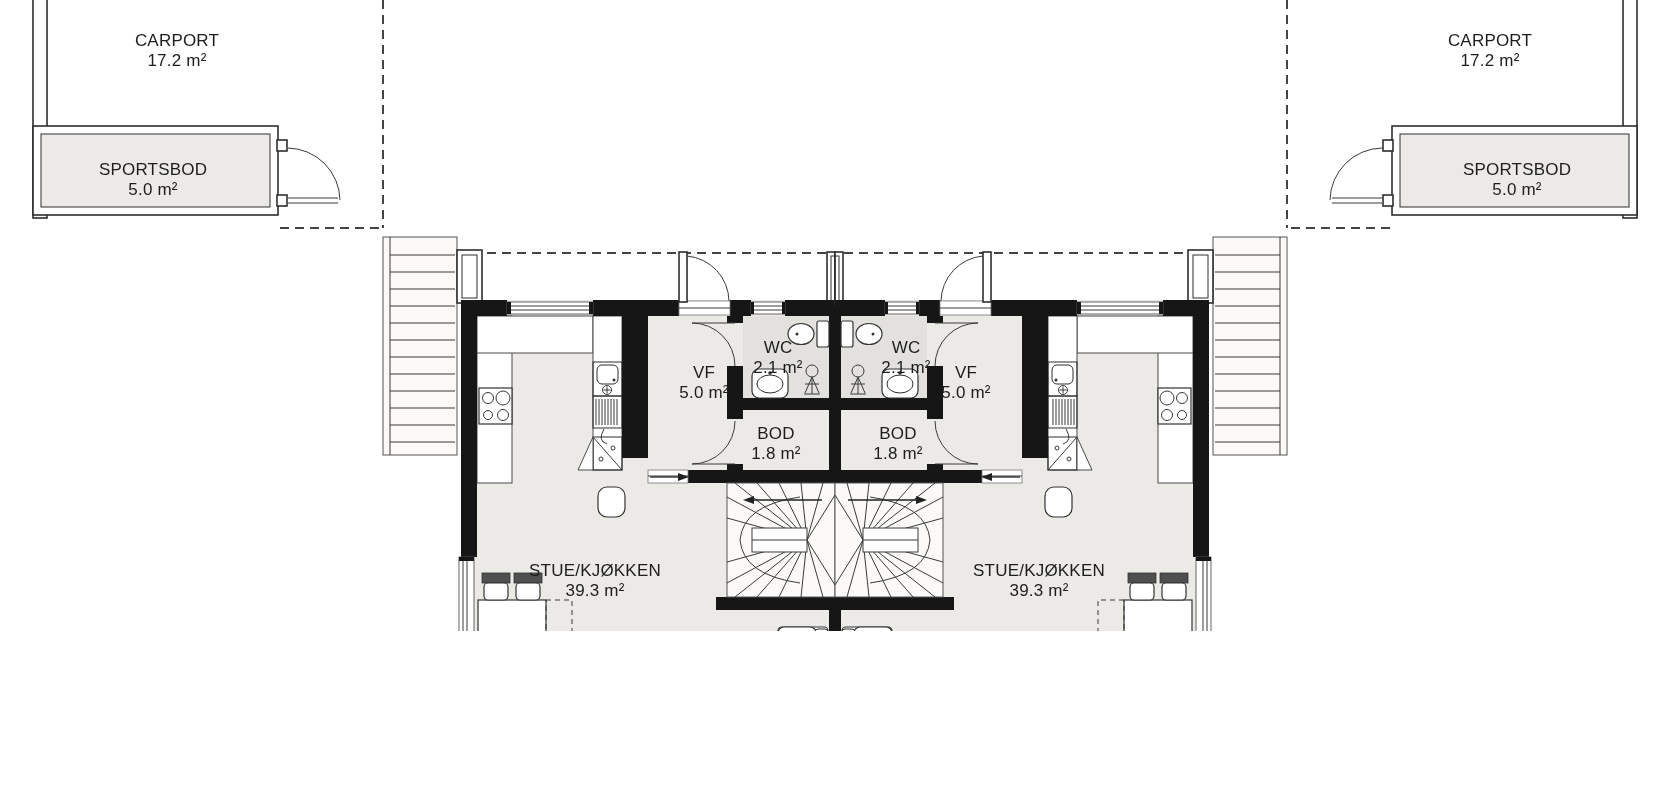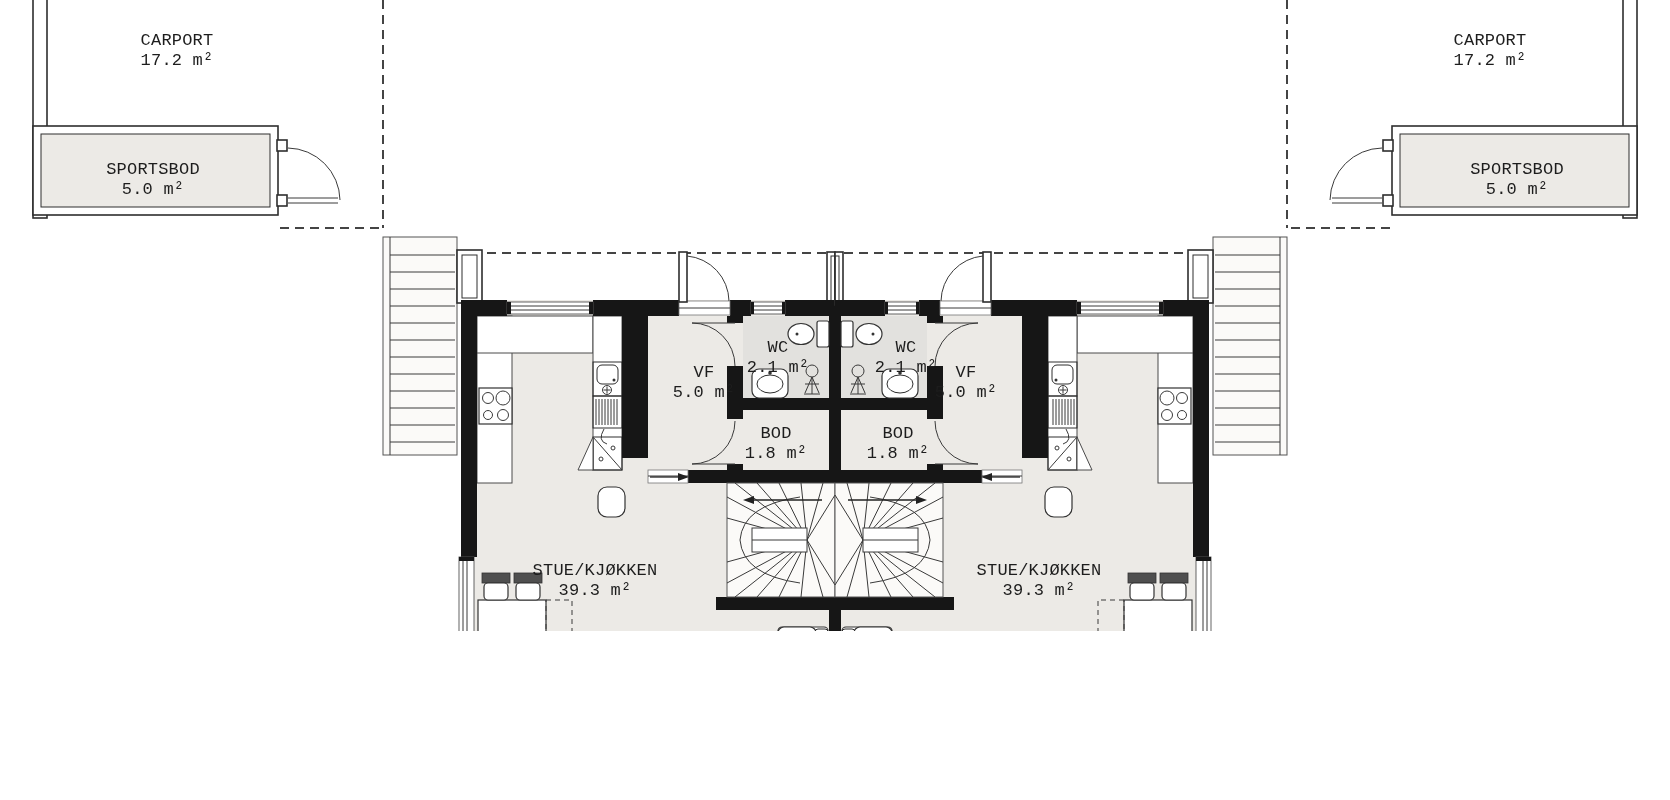--- a/index.html
+++ b/index.html
@@ -3,21 +3,21 @@
 <meta charset="utf-8">
 <style>
   :root{
     --wall:#161616;
     --floor:#eceae6;
     --wc-floor:#e2e1de;
     --line:#3a3a3a;
   }
   html,body{margin:0;padding:0;background:#ffffff;}
   #plan{position:relative;width:1670px;height:631px;overflow:hidden;background:#fff;
-        font-family:Liberation Mono, monospace;}
+        font-family:Liberation Sans, sans-serif;}
   #plan svg{position:absolute;left:0;top:0;}
   .wall{fill:var(--wall);stroke:none;}
   .dwall{fill:#ffffff;stroke:#2e2e2e;stroke-width:1.6;}
   .inwall{fill:none;stroke:#2e2e2e;stroke-width:1;}
   .thin{stroke:var(--line);stroke-width:1;fill:none;}
   .cab{fill:#ffffff;stroke:#4a4a4a;stroke-width:1;}
   .cab2{fill:#ffffff;stroke:#333333;stroke-width:1.2;}
   .win{fill:#ffffff;stroke:#555555;stroke-width:0.9;}
   .dash{stroke:#444444;stroke-width:2;stroke-dasharray:9 6;fill:none;}
   .stairbox{fill:#fbfaf8;stroke:#555555;stroke-width:1;}

